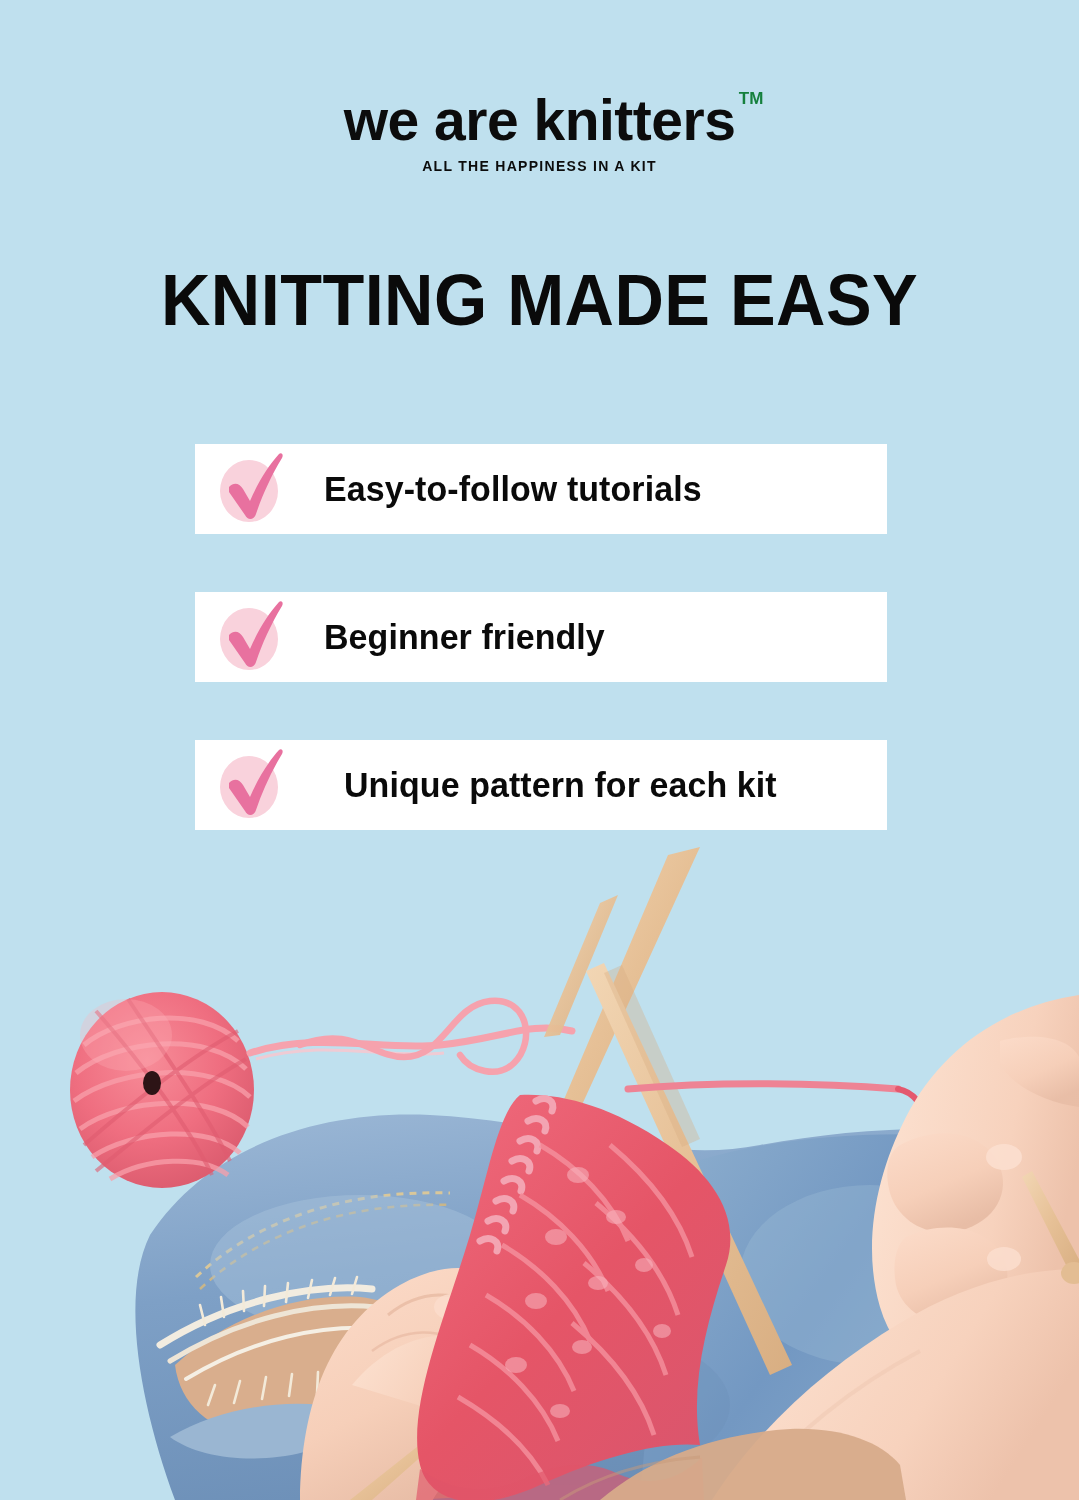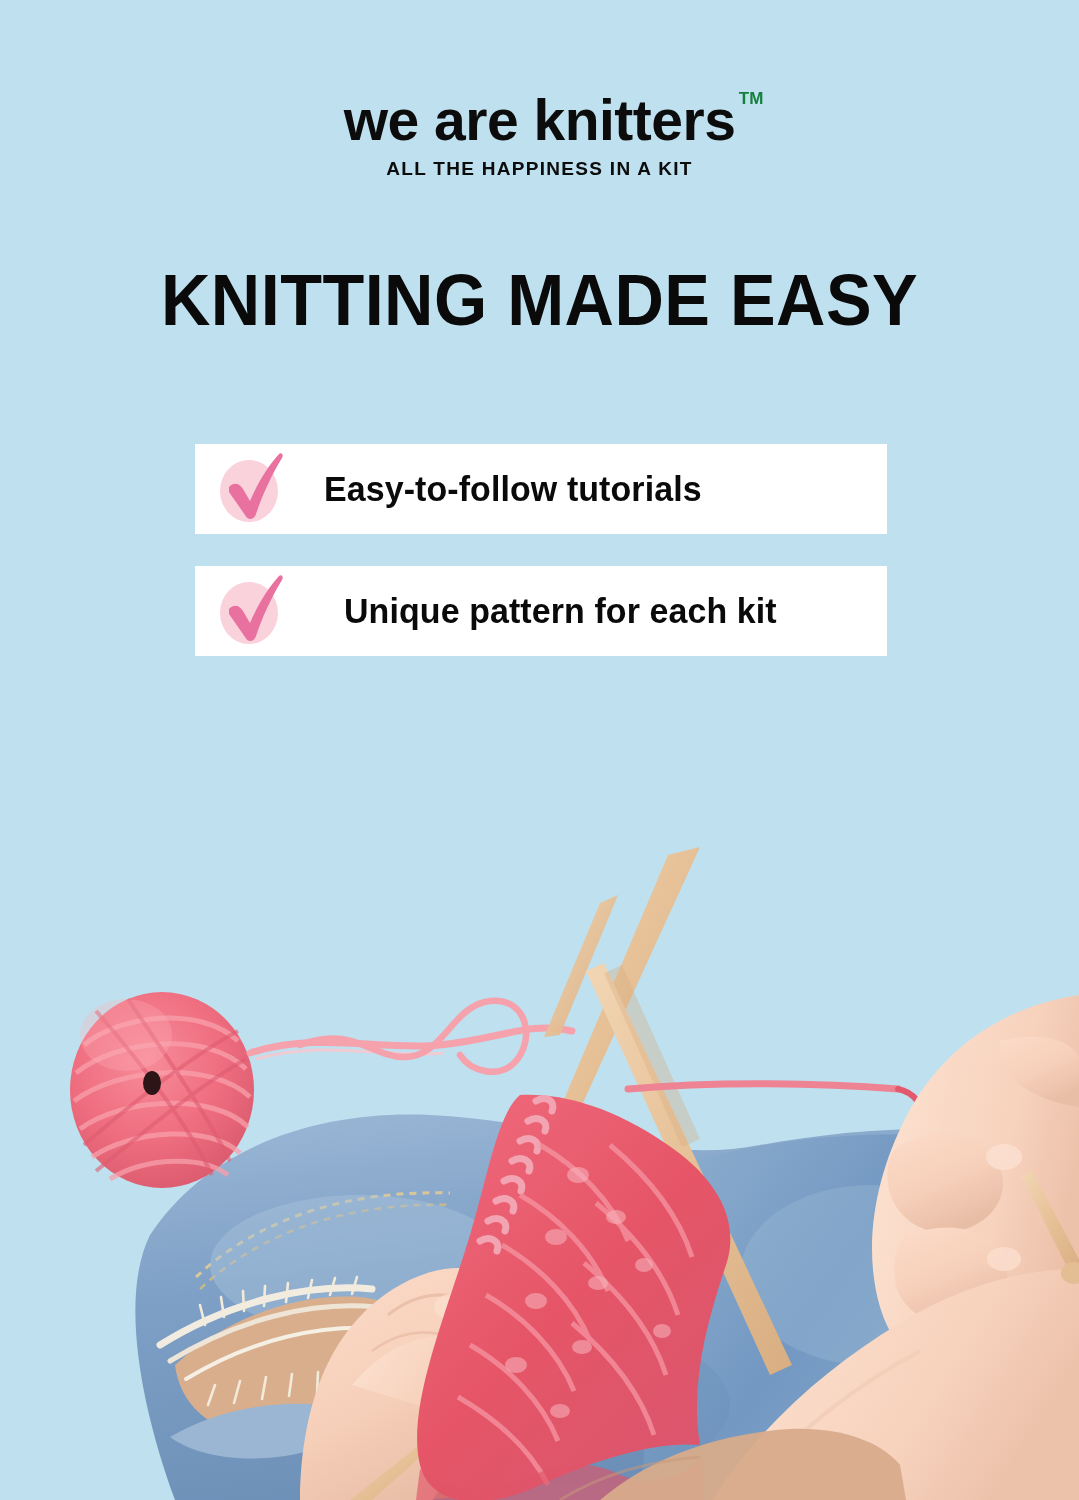--- a/index.html
+++ b/index.html
@@ -42,21 +42,21 @@
     right: -28px;
     font-size: 17px;
     font-weight: bold;
     letter-spacing: 0px;
     color: #15803d;
   }
   .logo-tagline {
     margin-top: 9px;
     font-family: "Liberation Sans", sans-serif;
     font-weight: bold;
-    font-size: 19px;
+    font-size: 14px;
     letter-spacing: 1.3px;
     color: #0c0c0c;
   }
 
   
   .headline {
     position: absolute;
     top: 264px;
     left: 0;
     width: 100%;
@@ -76,21 +76,21 @@
     left: 195px;
     top: 444px;
     width: 692px;
   }
   .card {
     position: relative;
     display: flex;
     align-items: center;
     height: 90px;
     background: #ffffff;
-    margin-bottom: 32px;
+    margin-bottom: 58px;
   }
   .card:last-child { margin-bottom: 0; gap: 20px; }
 
   .check-wrap {
     position: relative;
     width: 86px;
     height: 90px;
     flex: 0 0 86px;
   }
   .check-circle {
@@ -152,20 +152,29 @@
     <div class="card">
       <div class="check-wrap">
         <div class="check-circle"></div>
         <svg class="check-svg" viewBox="0 0 66 78">
           <path d="M8 38 C13 33 18 34 22 40 L29 52 C37 33 48 16 58 5 C60 3 63 5 61 9 C50 27 41 47 35 65 C33 71 27 72 24 66 L8 43 Z" fill="#e8719f"></path>
         </svg>
       </div>
       <div class="card-label">Easy-to-follow tutorials</div>
     </div>
 
+    <div class="card">
+      <div class="check-wrap">
+        <div class="check-circle"></div>
+        <svg class="check-svg" viewBox="0 0 66 78">
+          <path d="M8 38 C13 33 18 34 22 40 L29 52 C37 33 48 16 58 5 C60 3 63 5 61 9 C50 27 41 47 35 65 C33 71 27 72 24 66 L8 43 Z" fill="#e8719f"></path>
+        </svg>
+      </div>
+      <div class="card-label">Beginner friendly</div>
+    </div>
 
     <div class="card">
       <div class="check-wrap">
         <div class="check-circle"></div>
         <svg class="check-svg" viewBox="0 0 66 78">
           <path d="M8 38 C13 33 18 34 22 40 L29 52 C37 33 48 16 58 5 C60 3 63 5 61 9 C50 27 41 47 35 65 C33 71 27 72 24 66 L8 43 Z" fill="#e8719f"></path>
         </svg>
       </div>
       <div class="card-label">Unique pattern for each kit</div>
     </div>

